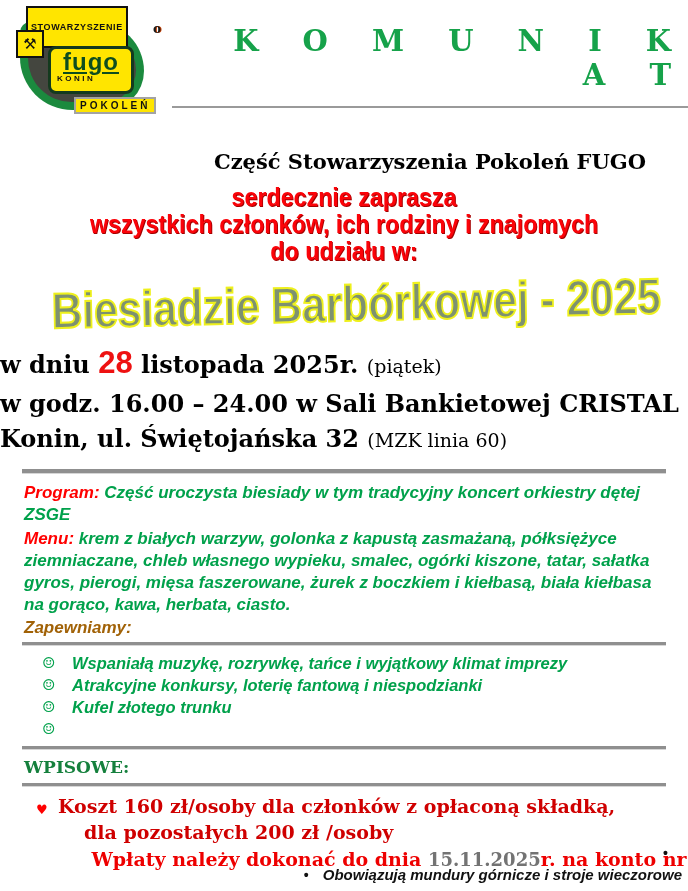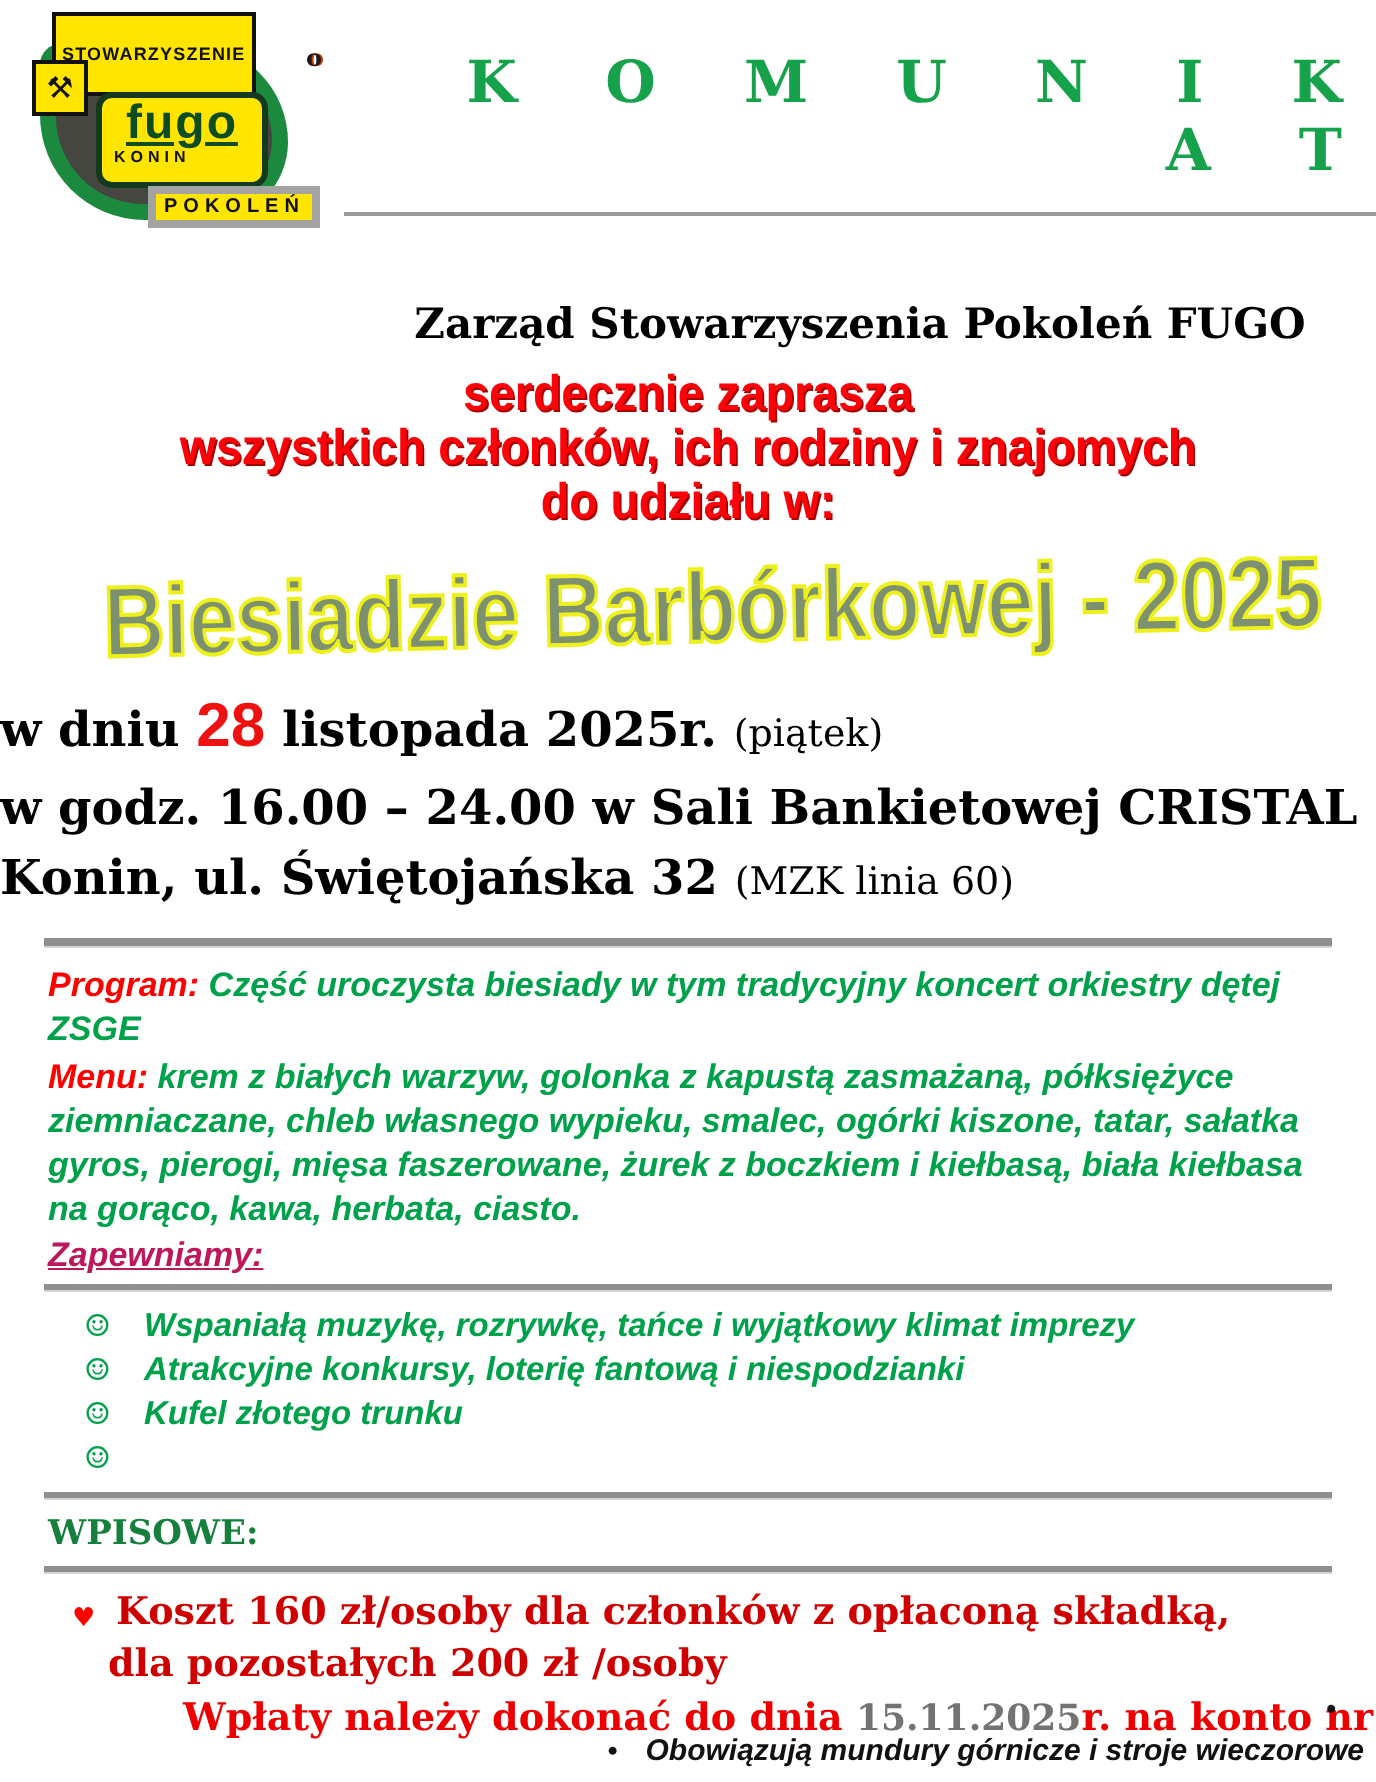--- a/index.html
+++ b/index.html
@@ -16,21 +16,21 @@
       font:700 9px "Liberation Sans",sans-serif;letter-spacing:.6px;padding:14px 3px;color:#111;z-index:4;}
   .hammer-box{position:absolute;left:4px;top:24px;width:24px;height:24px;background:#ffe500;
       border:2px solid #111;display:flex;align-items:center;justify-content:center;
       font-size:15px;color:#111;z-index:4;}
   .fugo-box{position:absolute;left:36px;top:40px;width:80px;height:42px;background:#ffe500;
       border:3px solid #143a1e;border-radius:8px;z-index:4;text-align:center;}
   .fugo-word{font:900 24px "Liberation Sans",sans-serif;color:#0d4d1f;letter-spacing:1px;
       line-height:26px;display:block;text-decoration:underline;}
   .fugo-city{font:700 8px "Liberation Sans",sans-serif;color:#111;letter-spacing:2.5px;
       line-height:8px;display:block;text-align:left;padding-left:6px;}
-  .lbl-pok{position:absolute;left:62px;bottom:2px;background:#ffe500;border:4px solid #a3a3a3;
+  .lbl-pok{position:absolute;left:62px;bottom:2px;background:#ffe500;border:2px solid #a3a3a3;
       font:700 10px "Liberation Sans",sans-serif;letter-spacing:3px;padding:1px 4px;color:#111;z-index:5;}
   .stray{position:absolute;left:153px;top:22px;font:700 12px "DejaVu Serif",serif;
       color:#1a1a1a;text-shadow:1px 0 0 #c43d00;}
 
   
   .right-col{margin-left:172px;padding-top:24px;}
   .komunikat{font:700 29px "DejaVu Serif",serif;letter-spacing:17px;color:#16a24a;
       text-align:right;margin:0;}
   .rule-top{height:2px;background:#9a9a9a;margin-top:14px;}
   .org-line{font:700 21px "DejaVu Serif",serif;color:#000;text-align:center;margin-top:17px;}
@@ -56,36 +56,36 @@
   .when .l3{font:700 24px "DejaVu Serif",serif;margin-top:6px;}
 
   
   .rule{height:3px;background:#8f8f8f;border-bottom:1px solid #d6d6d6;margin:0 22px;}
   .rule.thick{height:4px;margin-top:16px;}
 
   
   .pm-block{margin:8px 24px 0;font:italic 700 17px "Liberation Sans",sans-serif;
       color:#00a14b;line-height:22px;}
   .pm-label{color:#ff0000;}
-  .zapewniamy{margin:2px 24px 4px;font:italic 700 17px "Liberation Sans",sans-serif;color:#be185d;text-decoration:underline;}
+  .zapewniamy{margin:2px 24px 4px;font:italic 700 17px "Liberation Sans",sans-serif;color:#a16207;}
 
   
   .perks{margin:6px 0 6px 42px;}
   .perk{display:flex;align-items:center;line-height:22px;}
   .perk .smiley{color:#00a14b;font-size:15px;width:30px;flex:0 0 30px;}
   .perk .ptext{font:italic 700 16.5px "Liberation Sans",sans-serif;color:#00a14b;}
 
   
   .wpisowe-label{margin:7px 24px 6px;font:700 17px "DejaVu Serif",serif;color:#15803d;}
 
   .fees{margin-top:8px;}
   .fee-row{display:flex;padding-left:36px;line-height:23px;}
   .heart{color:#ff0000;font-size:13px;width:22px;flex:0 0 22px;padding-top:3px;}
   .fee-text{font:700 19px "DejaVu Serif",serif;color:#cf0000;}
-  .fee-cont{padding-left:54px;font:700 19px "DejaVu Serif",serif;color:#cf0000;line-height:23px;}
+  .fee-cont{padding-left:84px;font:700 19px "DejaVu Serif",serif;color:#cf0000;line-height:23px;}
 
   .pay-block{margin-left:90px;text-align:center;}
   .pay-line{font:700 19px "DejaVu Serif",serif;color:#ee0000;margin-top:4px;}
   .pay-date{color:#737373;font-size:18px;}
 
   
   .footer-notes{position:absolute;right:6px;bottom:6px;width:420px;}
   .fnote{display:flex;justify-content:flex-end;align-items:baseline;
       font:italic 700 15px "Liberation Sans",sans-serif;color:#111;line-height:19px;margin-top:2px;}
   .fnote .dot{font-style:normal;margin-right:14px;font-size:14px;}
@@ -105,21 +105,21 @@
       <span class="fugo-city">KONIN</span>
     </div>
     <div class="lbl-pok">POKOLEŃ</div>
   </div>
   <span class="stray">o</span>
 
   <div class="right-col">
     <h1 class="komunikat">K O M U N I K A T</h1>
     <div class="rule-top"></div>
   </div>
-  <div class="right-col org-line">Zarząd Stowarzyszenia Pokoleń FUGO</div>
+  <div class="right-col org-line">Część Stowarzyszenia Pokoleń FUGO</div>
 
   <div class="invite">
     <div>serdecznie zaprasza</div>
     <div>wszystkich członków, ich rodziny i znajomych</div>
     <div>do udziału w:</div>
   </div>
 
   <h2 class="event-title">Biesiadzie Barbórkowej - 2025</h2>
 
   <div class="when">

